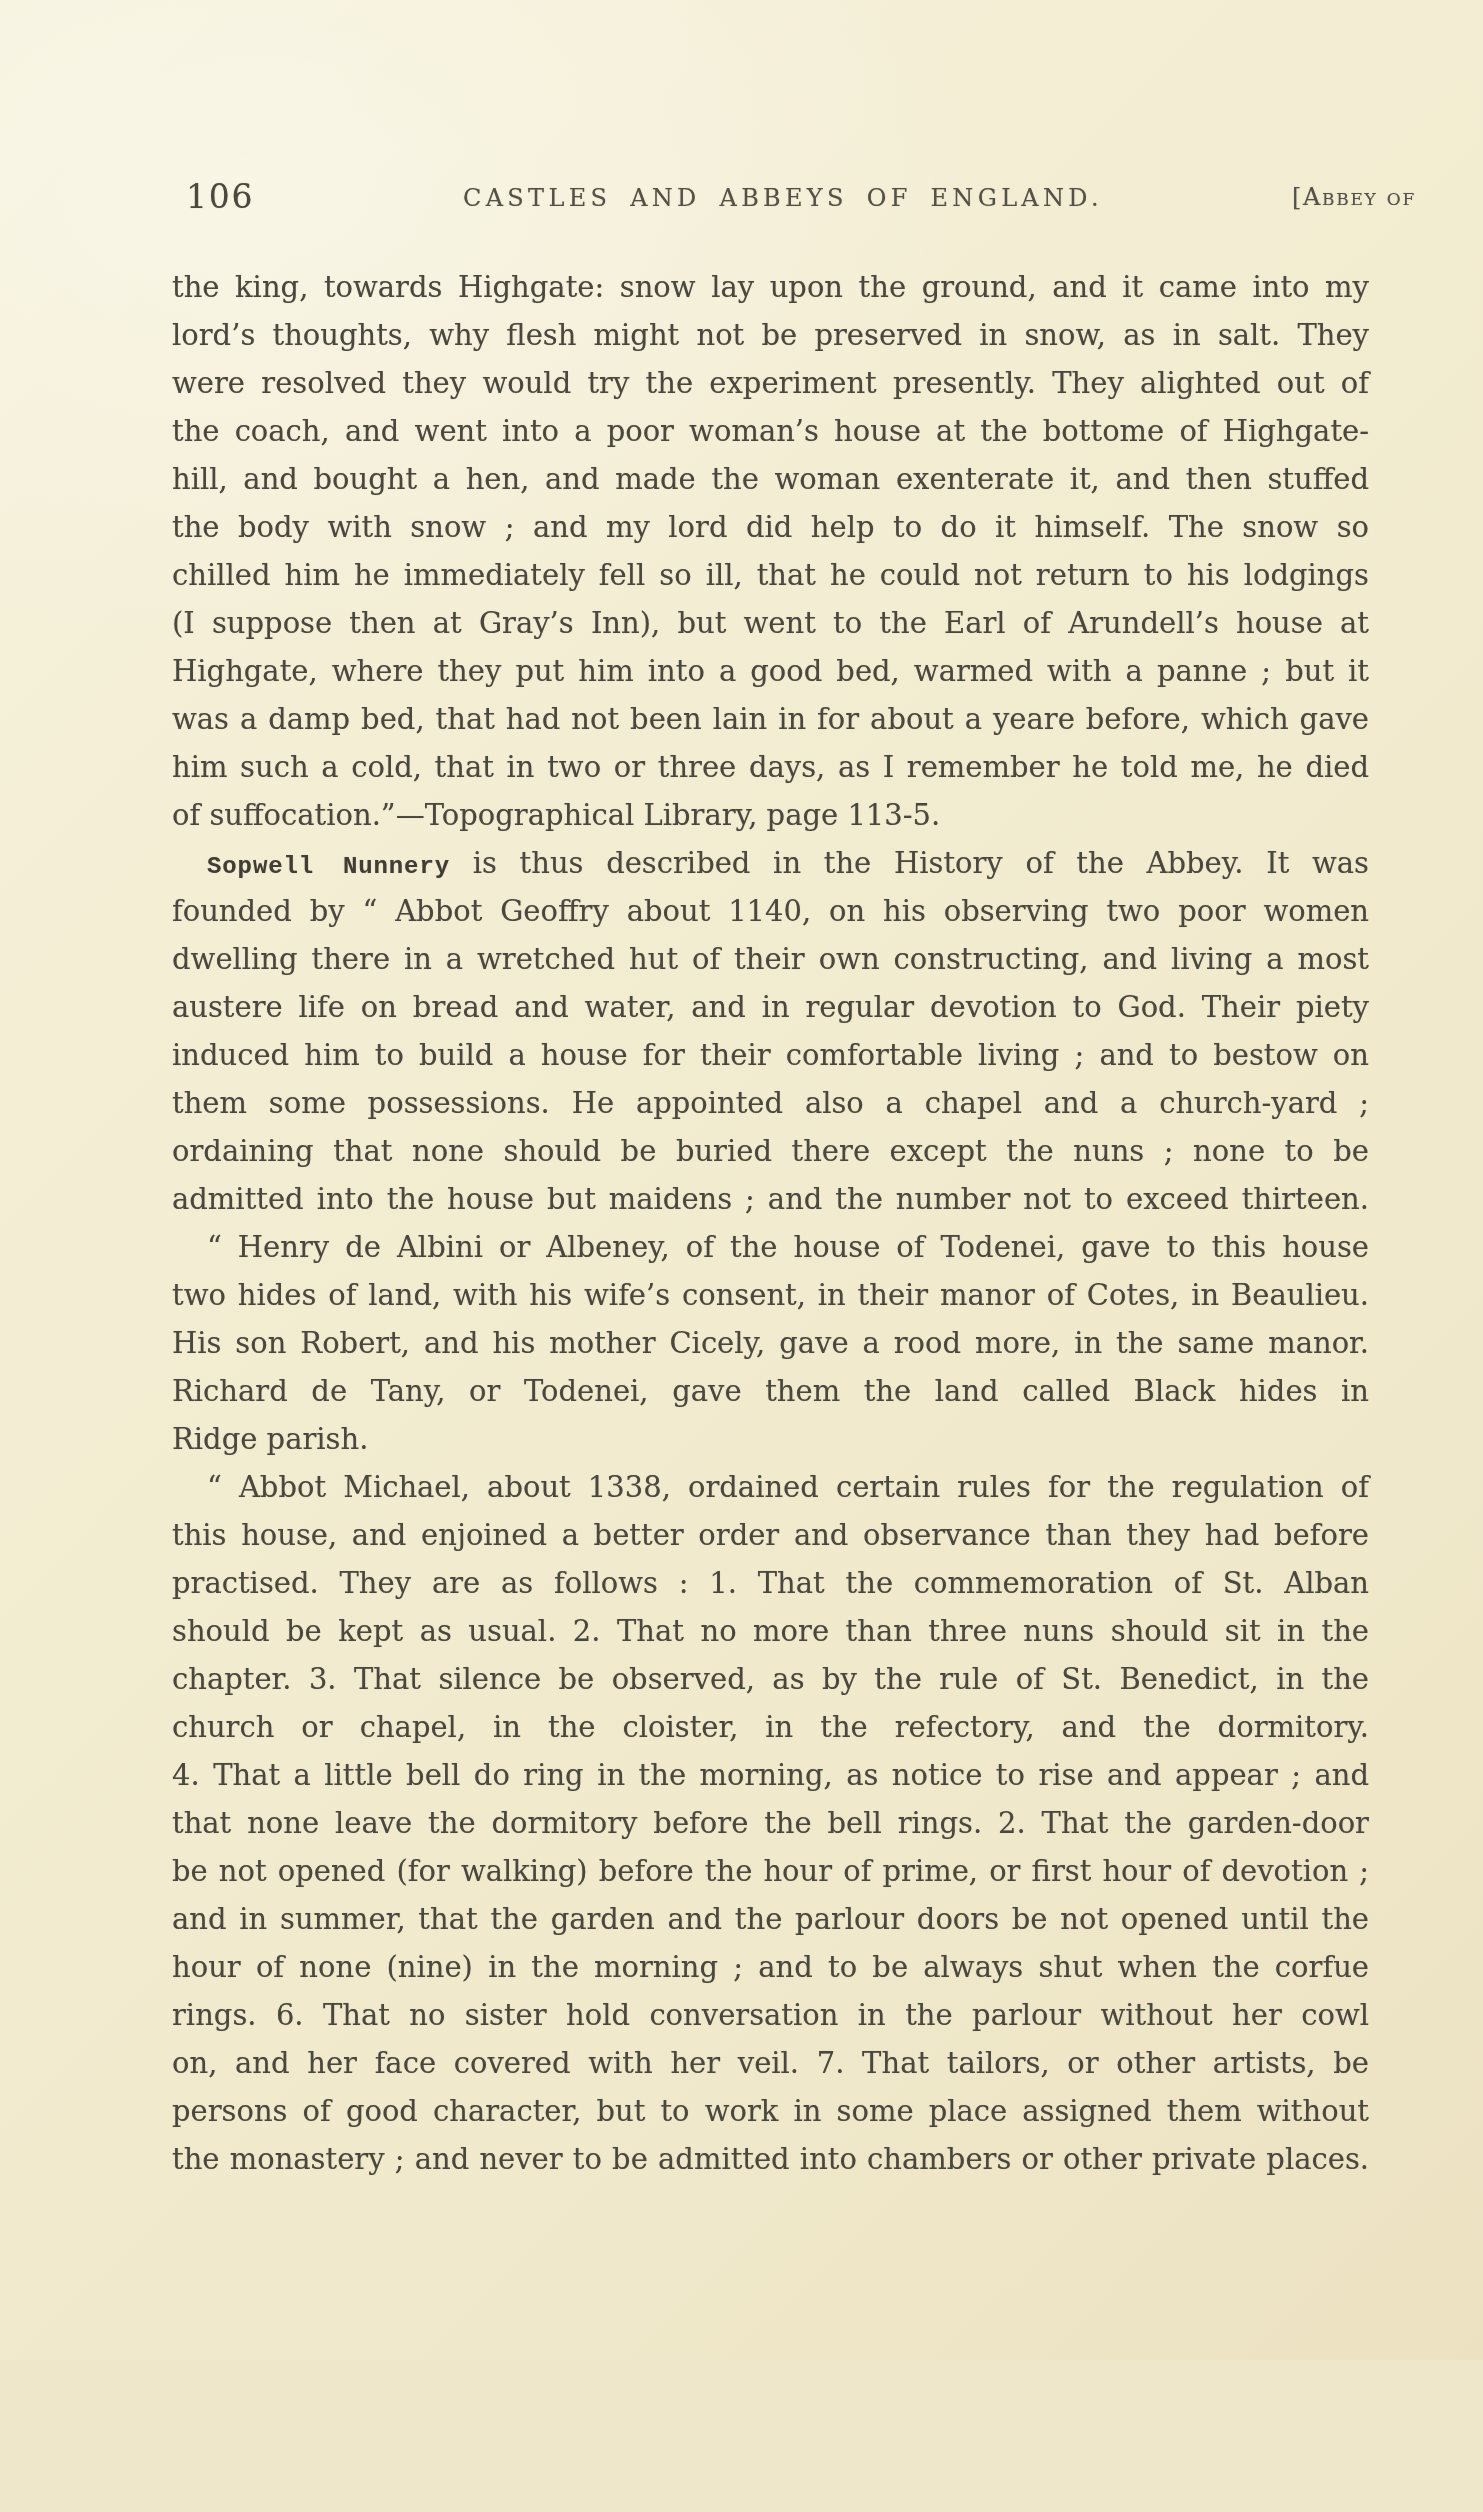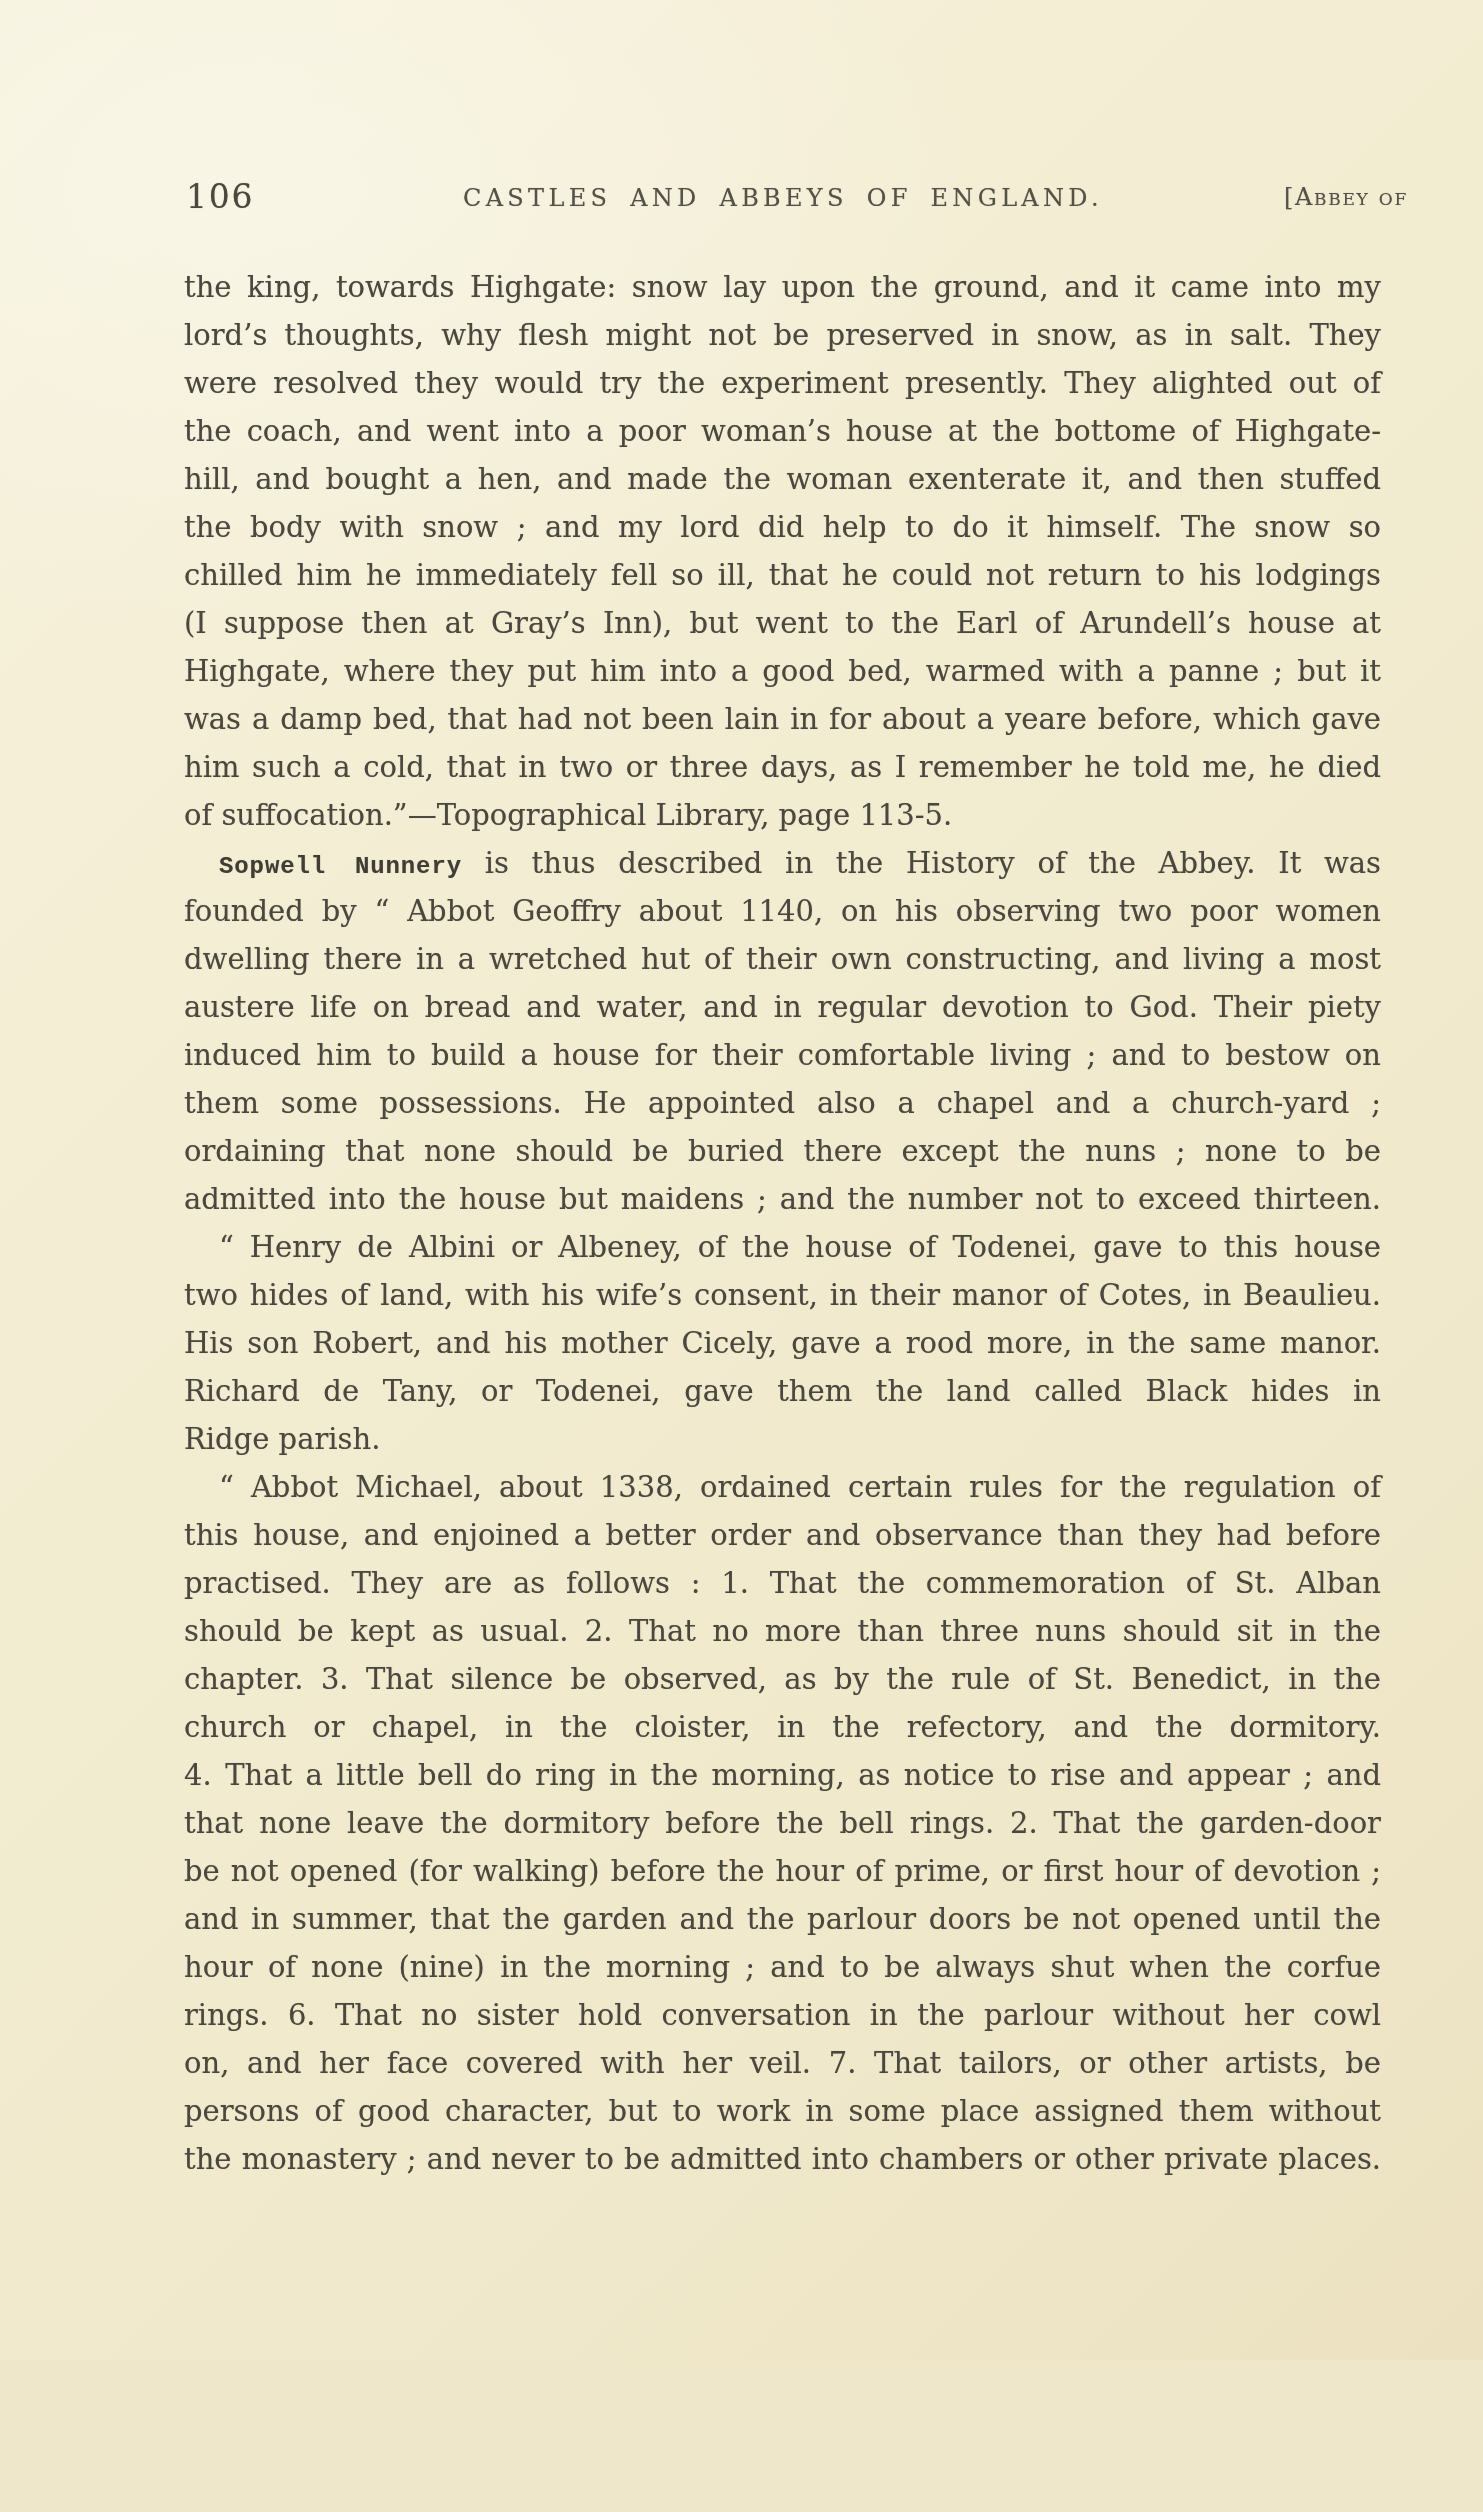--- a/index.html
+++ b/index.html
@@ -45,33 +45,33 @@
     margin-left: 41px;
     font-size: 24px;
     letter-spacing: 4.3px;
     word-spacing: 7px;
     white-space: nowrap;
     color: #545147;
     text-shadow: 0 0 0.9px rgba(70,66,55,0.4);
   }
   .header-right {
     position: absolute;
-    right: 76px;
+    right: 68px;
     top: 183px;
     font-size: 24px;
     font-variant: small-caps;
     letter-spacing: 1.7px;
     color: #55524a;
     text-shadow: 0 0 0.9px rgba(70,66,55,0.4);
     white-space: nowrap;
   }
 
   .text-body {
     position: absolute;
-    left: 184px;
+    left: 172px;
     top: 263px;
     width: 1197px;
   }
   .line {
     font-size: 29px;
     line-height: 48px;
     height: 48px;
     text-align: justify;
     text-align-last: justify;
     white-space: nowrap;          

